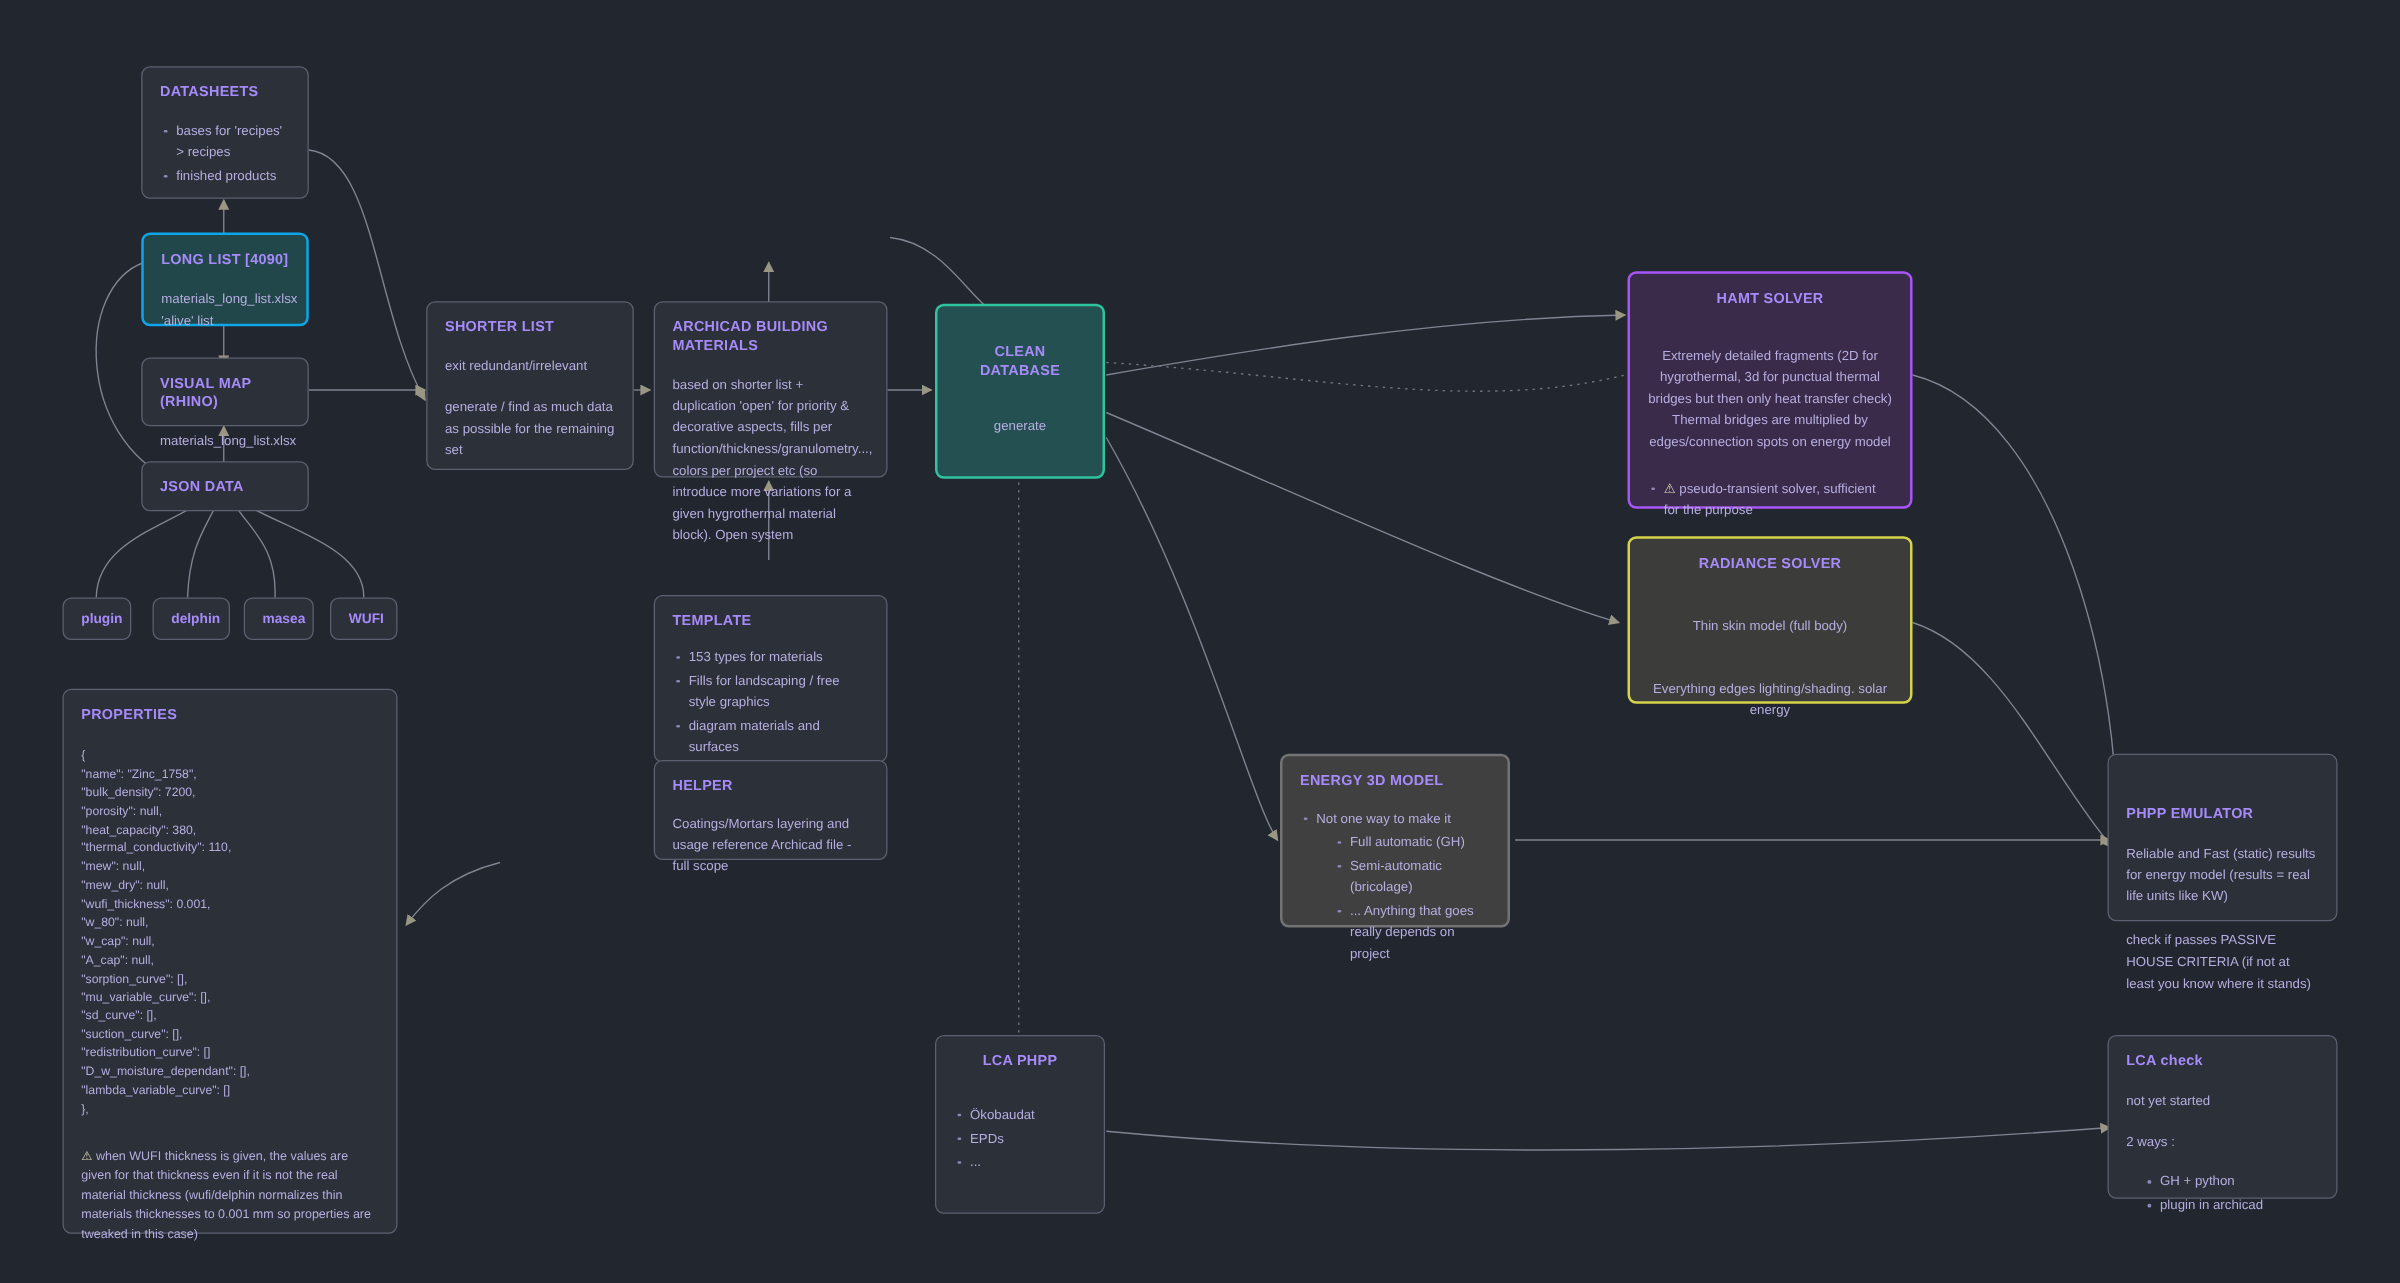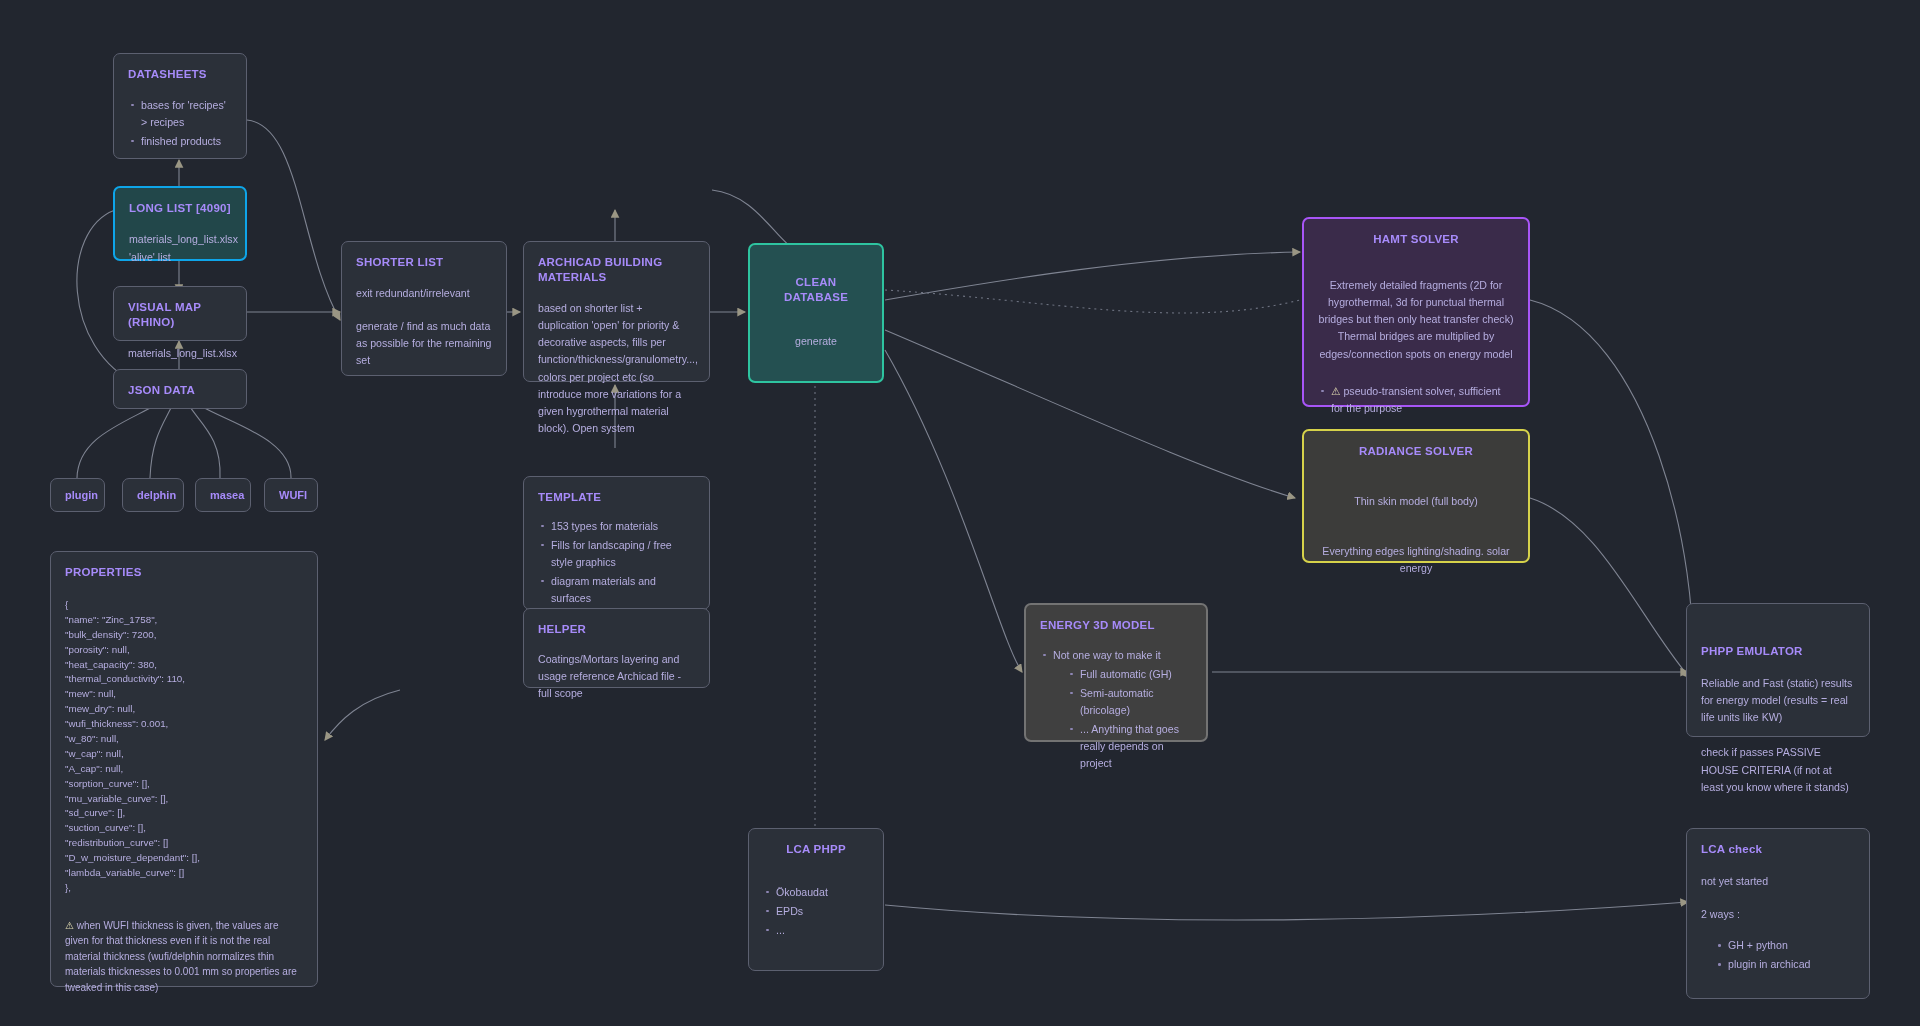--- a/index.html
+++ b/index.html
@@ -289,21 +289,21 @@
   </div>
 
   <div class="node" style="left:1686px;top:603px;width:184px;height:134px;">
     <div class="title" style="margin-bottom:16px;margin-top:27px;">PHPP EMULATOR</div>
     <div class="body">
       <p style="margin-bottom:18px;">Reliable and Fast (static) results for energy model (results = real life units like KW)</p>
       <p>check if passes PASSIVE HOUSE CRITERIA (if not at least you know where it stands)</p>
     </div>
   </div>
 
-  <div class="node" style="left:1686px;top:828px;width:184px;height:171px;">
+  <div class="node" style="left:1686px;top:828px;width:184px;height:131px;">
     <div class="title" style="margin-bottom:16px;">LCA check</div>
     <div class="body">
       <p style="margin-bottom:16px;">not yet started</p>
       <p style="margin-bottom:14px;">2 ways :</p>
     </div>
     <ul class="bul" style="padding-left:14px;">
       <li>GH + python</li>
       <li>plugin in archicad</li>
     </ul>
   </div>

